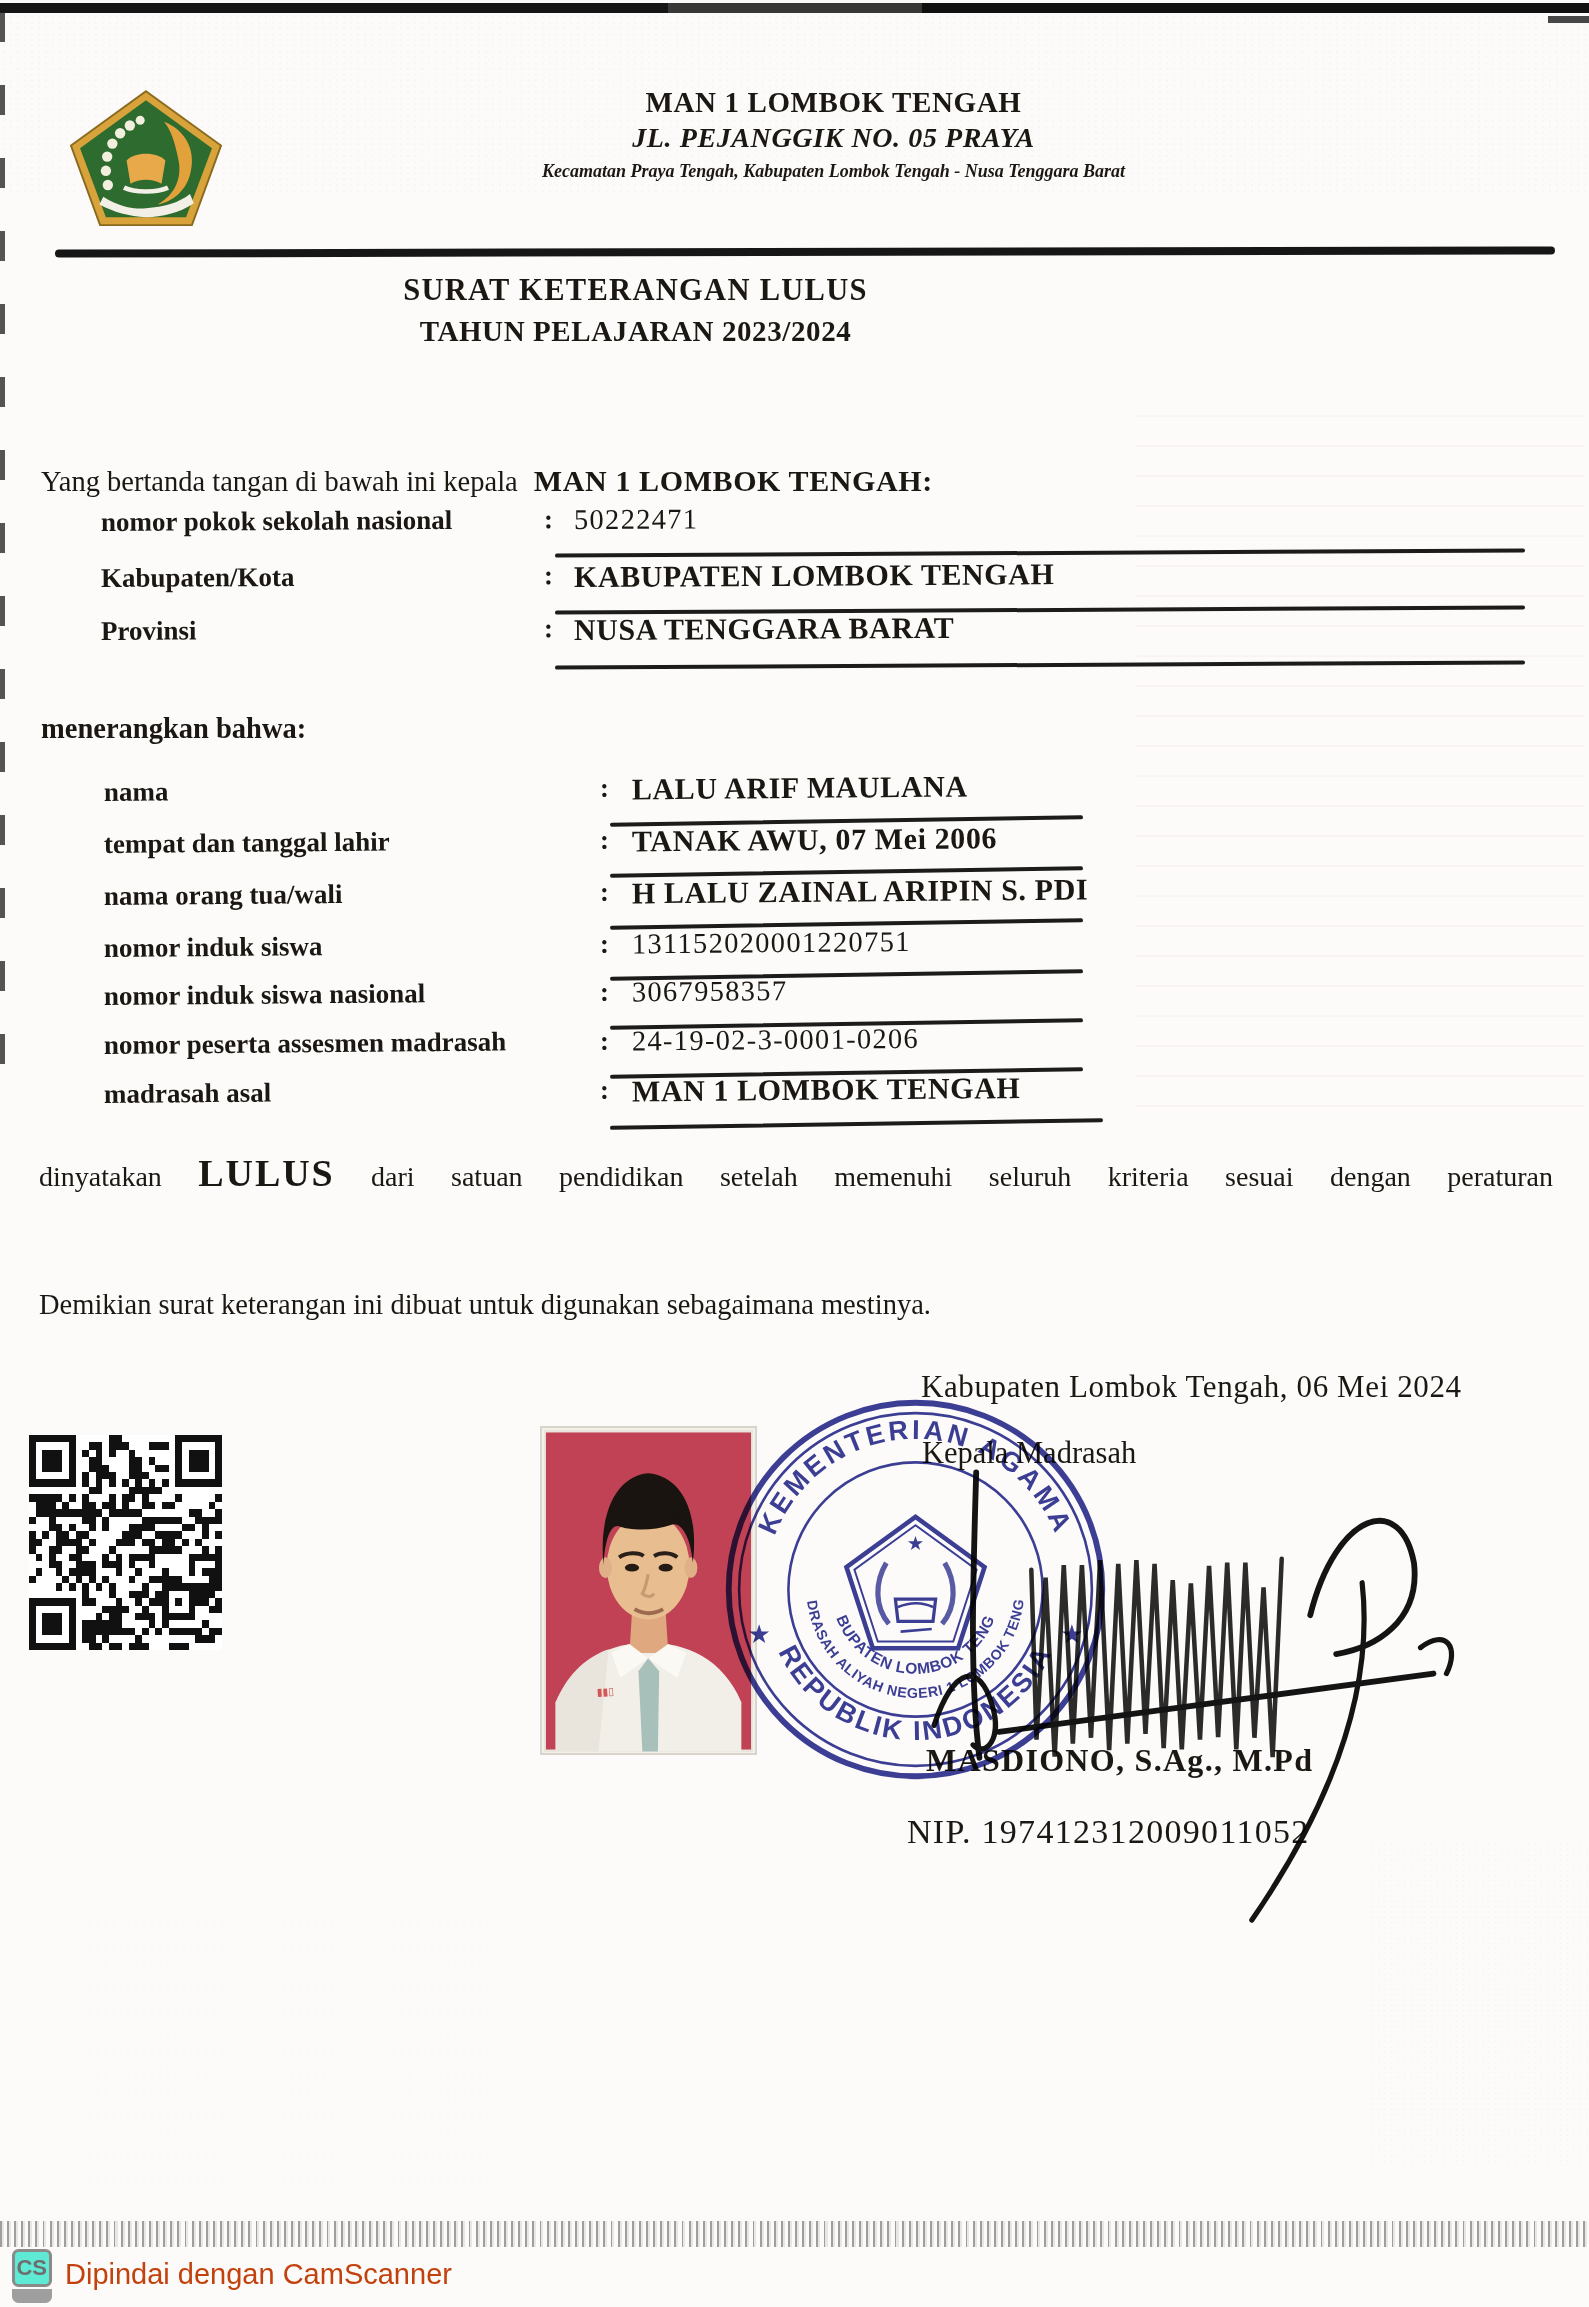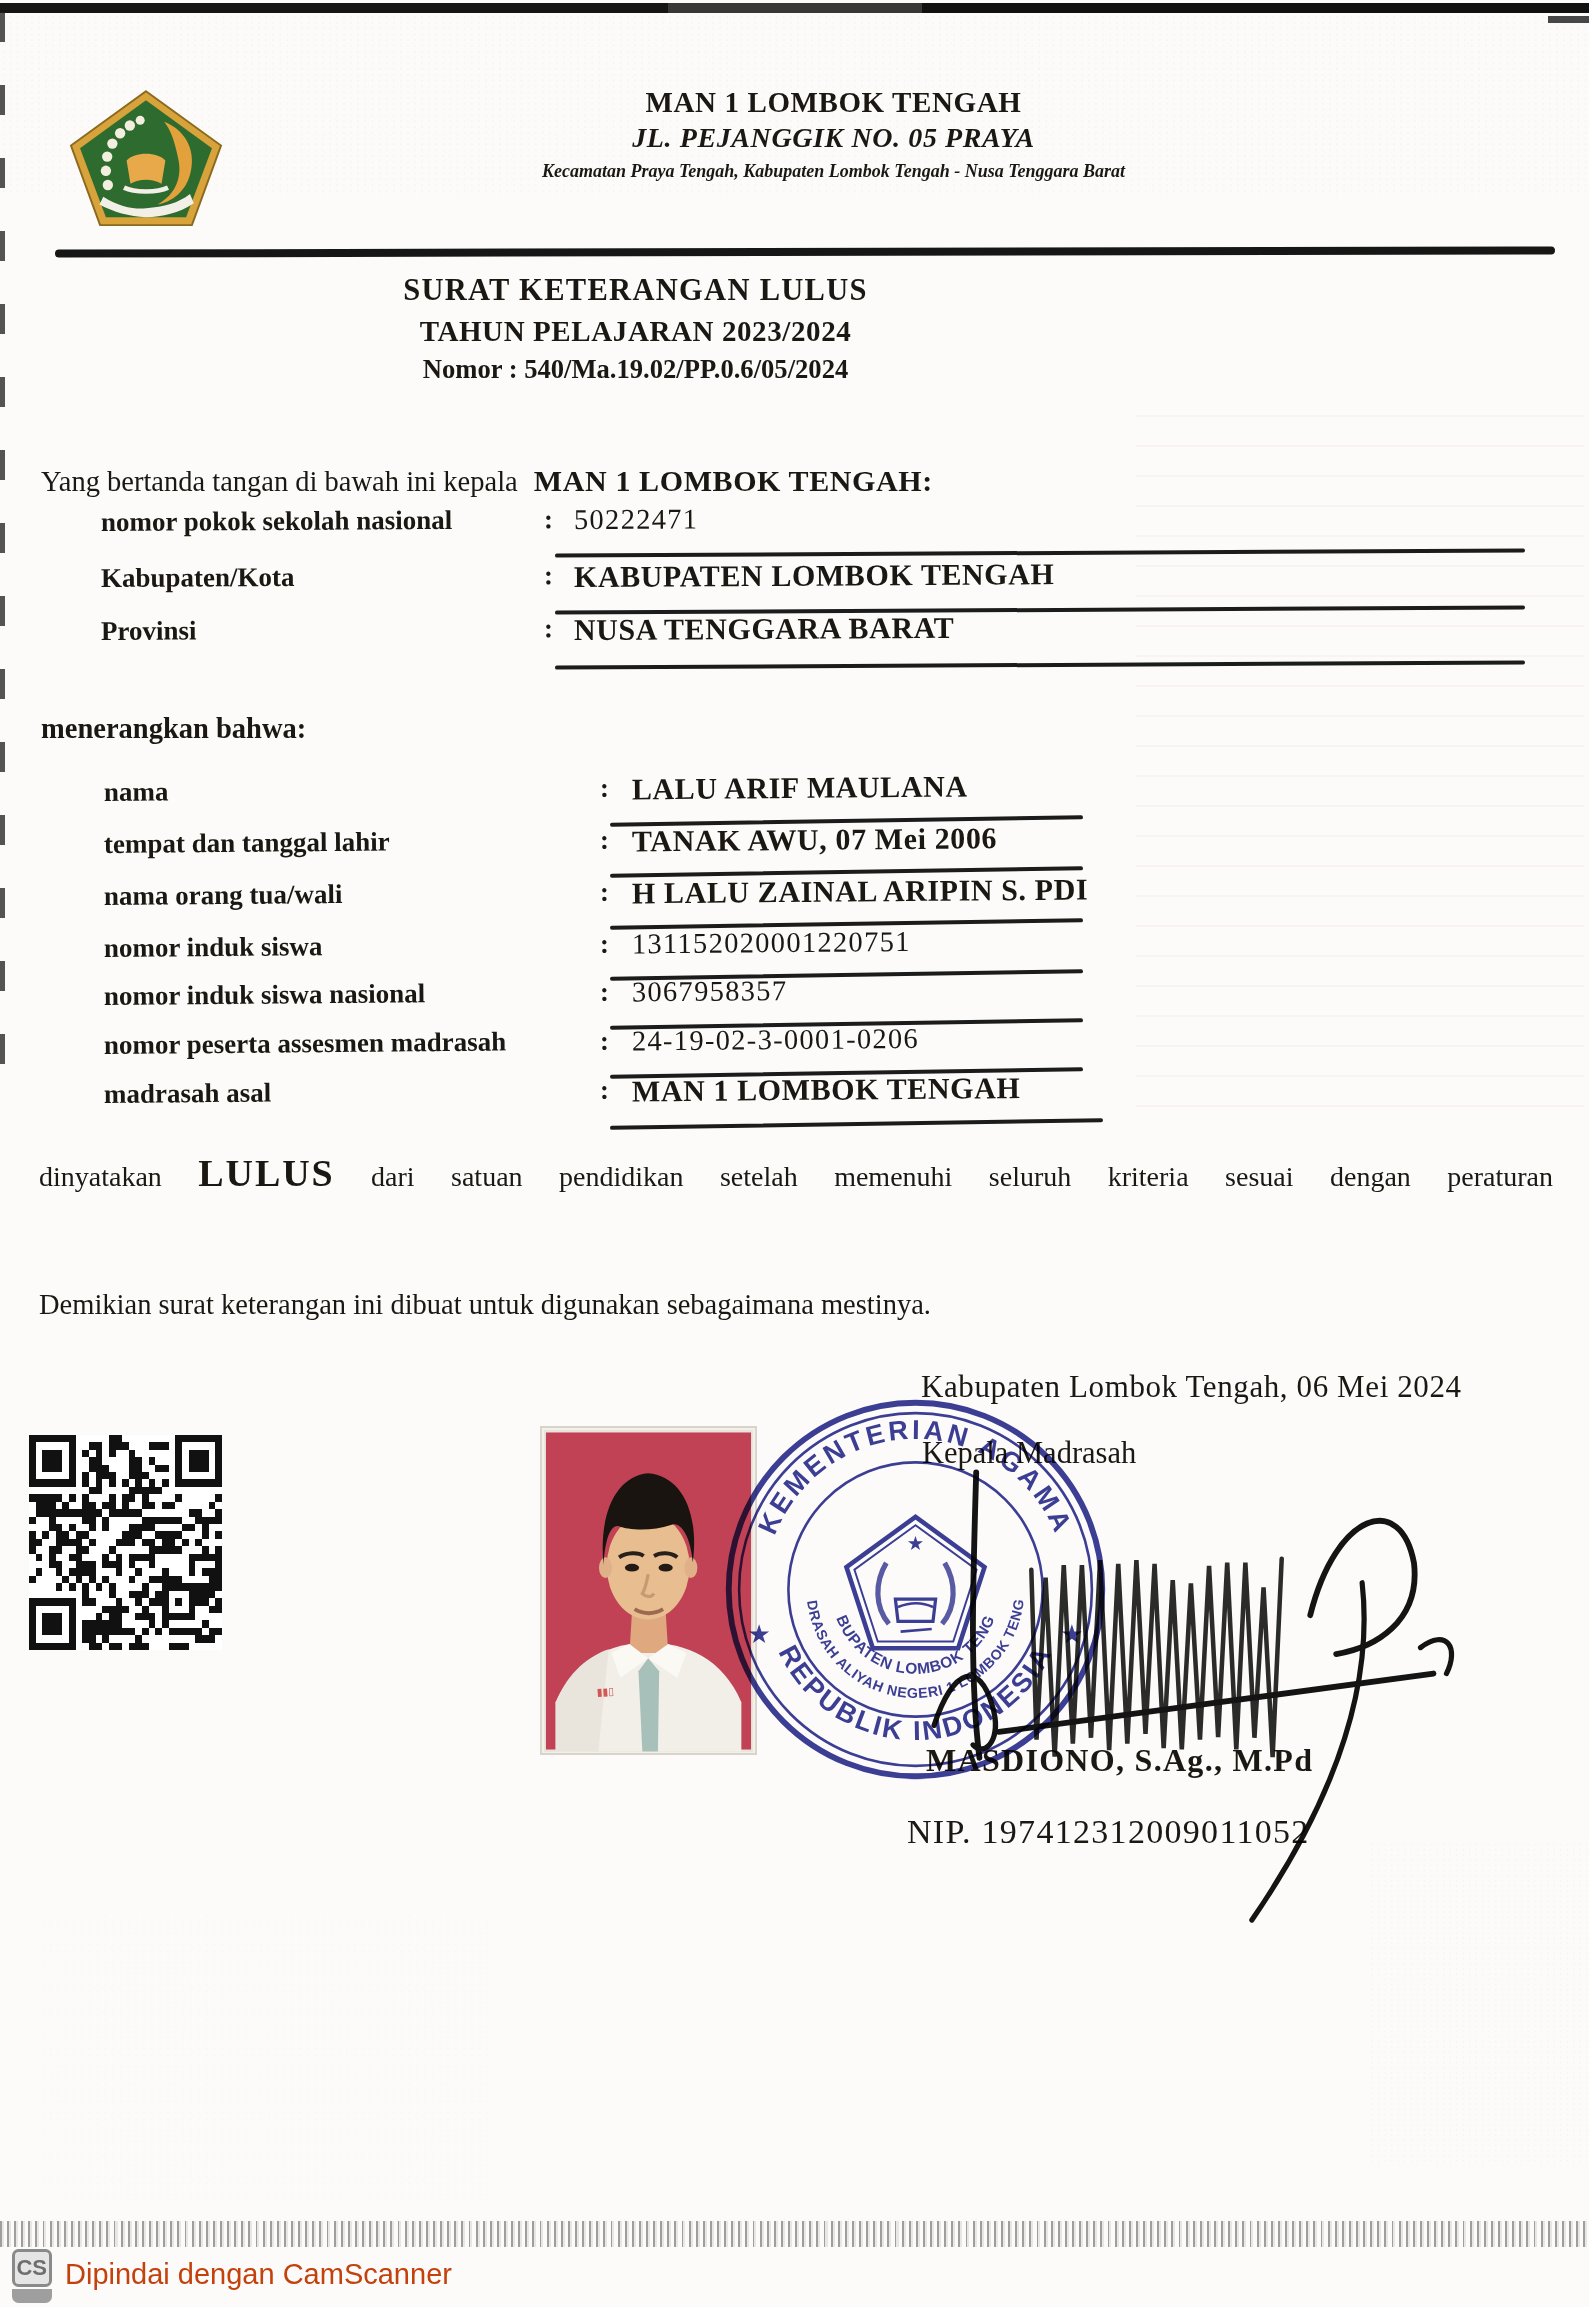--- a/index.html
+++ b/index.html
@@ -64,21 +64,21 @@
   .sig-name{left:926px;top:1742px;font-size:32px;font-weight:bold;letter-spacing:1.3px;}
   .sig-nip{left:907px;top:1813px;font-size:34px;letter-spacing:1.3px;}
   .photo{left:540px;top:1426px;width:217px;height:329px;background:#f3f0ea;
          box-shadow:0 0 0 1.9px #d8d4cc inset;padding:3.9px;box-sizing:border-box;}
   .stamp{left:719px;top:1393px;width:393px;height:393px;mix-blend-mode:multiply;opacity:.92;}
   .signature{left:908px;top:1453px;width:558px;height:480px;mix-blend-mode:multiply;}
   .qr{left:29px;top:1435px;width:193px;height:215px;}
   
   .cs-badge{left:11.7px;top:2249px;width:40px;height:54px;}
   .cs-box{position:absolute;left:0;top:0;width:34px;height:32px;border:3.2px solid #8a8a8a;border-radius:6.5px;
-          display:flex;align-items:center;justify-content:center;background:#e5e5e5;}
+          display:flex;align-items:center;justify-content:center;background:#5eead4;}
   .cs-box span{font-family:"Liberation Sans",sans-serif;font-weight:bold;font-size:22px;color:#6e6e6e;}
   .cs-tab{position:absolute;left:0;top:40px;width:40px;height:14.3px;background:#9e9e9e;border-radius:0 0 6.5px 6.5px;}
   .cs-text{left:65px;top:2258px;font-family:"Liberation Sans",sans-serif;font-size:29px;color:#c2410c;}
 </style>
 </head>
 <body>
 
 <div class="page">
 
   <div class="abs scan-top-bar"></div>
@@ -114,21 +114,20 @@
   <div class="abs hdr">
     <div class="hdr-l2">MAN 1 LOMBOK TENGAH</div>
     <div class="hdr-l3">JL. PEJANGGIK NO. 05 PRAYA</div>
     <div class="hdr-l4">Kecamatan Praya Tengah, Kabupaten Lombok Tengah - Nusa Tenggara Barat</div>
   </div>
   <div class="abs rule"></div>
 
   <div class="abs title">
     <div class="title-l1">SURAT KETERANGAN LULUS</div>
     <div class="title-l2">TAHUN PELAJARAN 2023/2024</div>
-    <div class="title-l3">Nomor : 540/Ma.19.02/PP.0.6/05/2024</div>
   </div>
 
   <div class="abs intro">
     <span>Yang bertanda tangan di bawah ini kepala</span>
     <b style="margin-left:9px;text-align:right;">MAN 1 LOMBOK TENGAH:</b>
   </div>
 
   <div class="abs frow" style="top:507px;">
     <span class="lbl">nomor pokok sekolah nasional</span>
     <span class="col">:</span>

